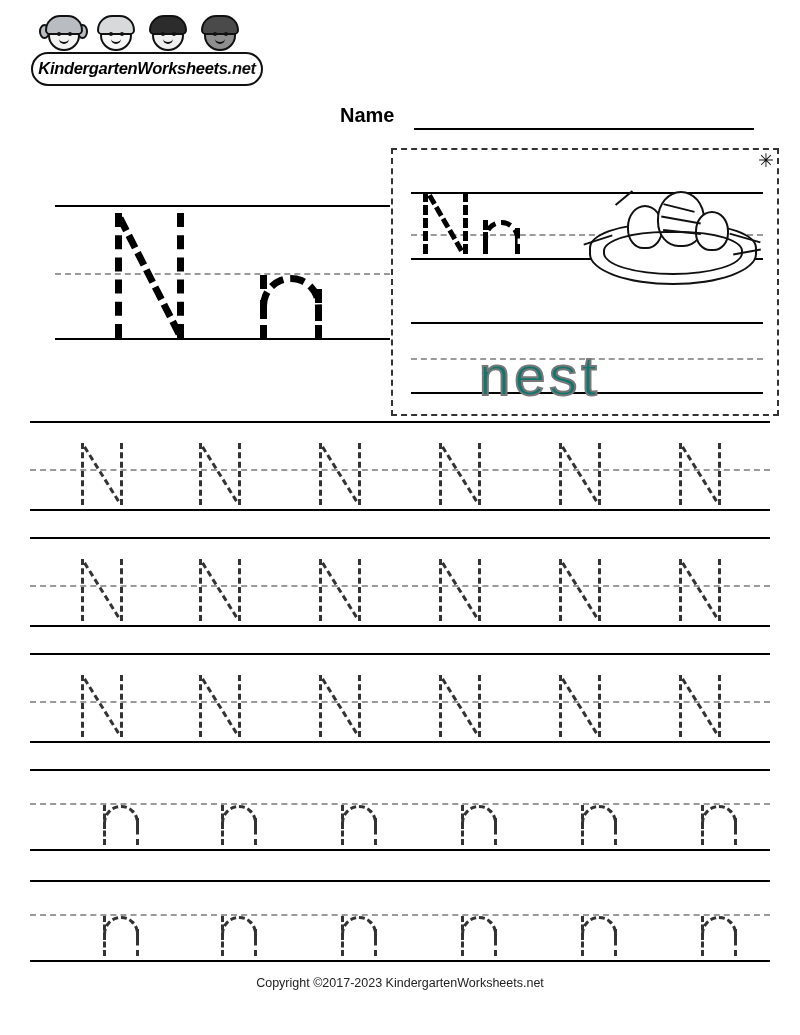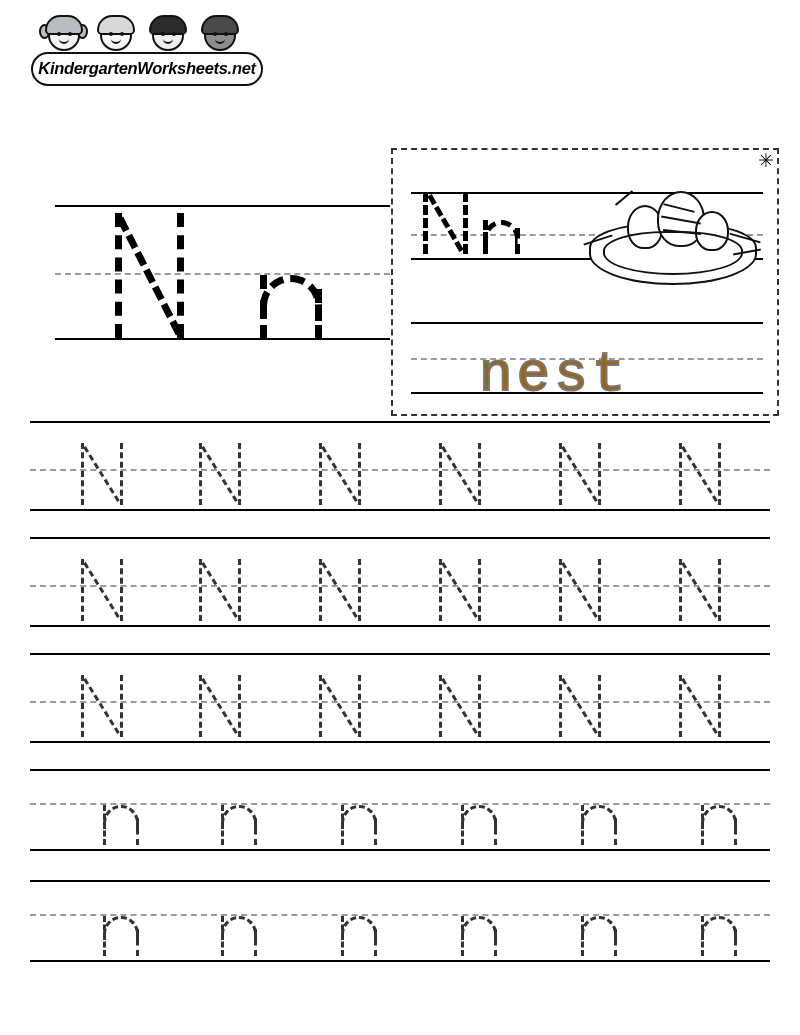--- a/index.html
+++ b/index.html
@@ -300,22 +300,22 @@
     border: 5px dashed #000; border-bottom: none;
     border-radius: 19px 19px 0 0;
   }
 
   .nest-word {
     position: absolute;
     left: 86px;
     top: 193px;
     font-size: 56px;
     letter-spacing: 4px;
-    font-family: Liberation Mono, monospace;
-    color: #a16207;
+    font-family: Liberation Sans, sans-serif;
+    color: #0f766e;
     -webkit-text-stroke: 2px #777;
     font-weight: 400;
   }
 
   
   .nest-art {
     position: absolute;
     left: 190px;
     top: 35px;
     width: 180px;
@@ -453,20 +453,24 @@
       </div>
       <div class="logo-pill"></div>
       <div class="logo-text">
         <span>Kindergarten</span><span>Worksheets</span><span class="dot">.net</span>
       </div>
     </div>
   </div>
 
 
 
+  <div class="name-row">
+    <div class="name-label">Name</div>
+    <div class="name-line"></div>
+  </div>
 </div>
 
 <div class="demo">
   <div class="solid-line" style="top:0;"></div>
   <div class="dashed-line" style="top:68px;"></div>
   <div class="solid-line" style="top:133px;"></div>
 
   <div class="bigN">
     <span class="s1"></span>
       <span class="s3"></span>
@@ -690,13 +694,14 @@
       <i class="b"></i>
     </div>
     <div class="trace-letter tn" style="left: 670px; top: 36px;">
       <i class="a"></i>
       <u></u>
       <i class="b"></i>
     </div>
   </div>
 
 <div class="footer">
+  <div>Copyright ©2017-2023 KindergartenWorksheets.net</div>
 </div>
 
 </body></html>

